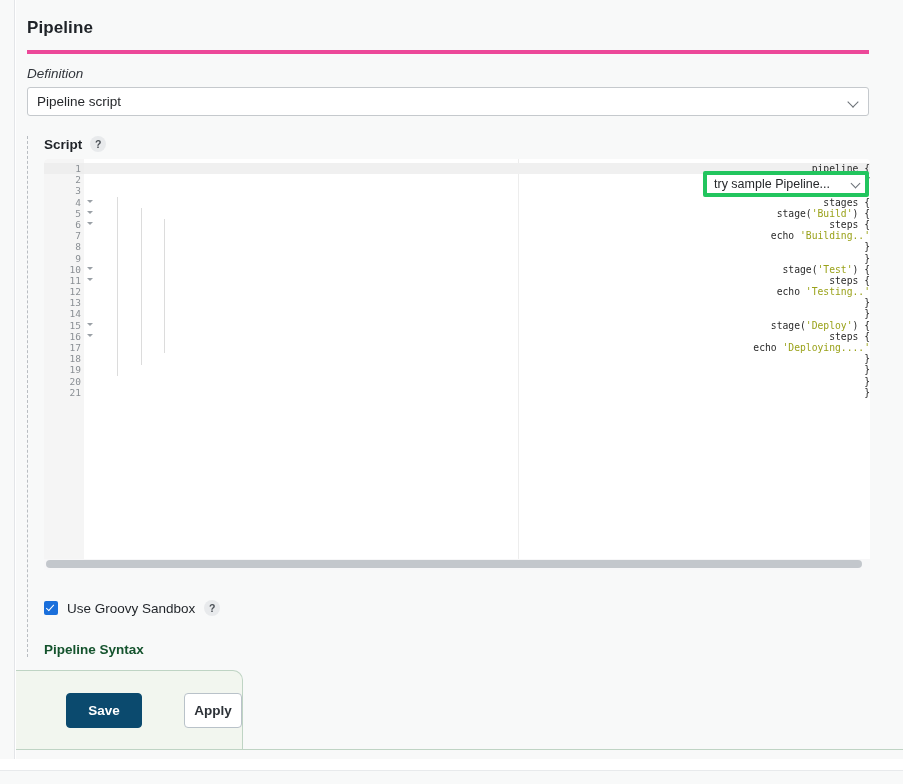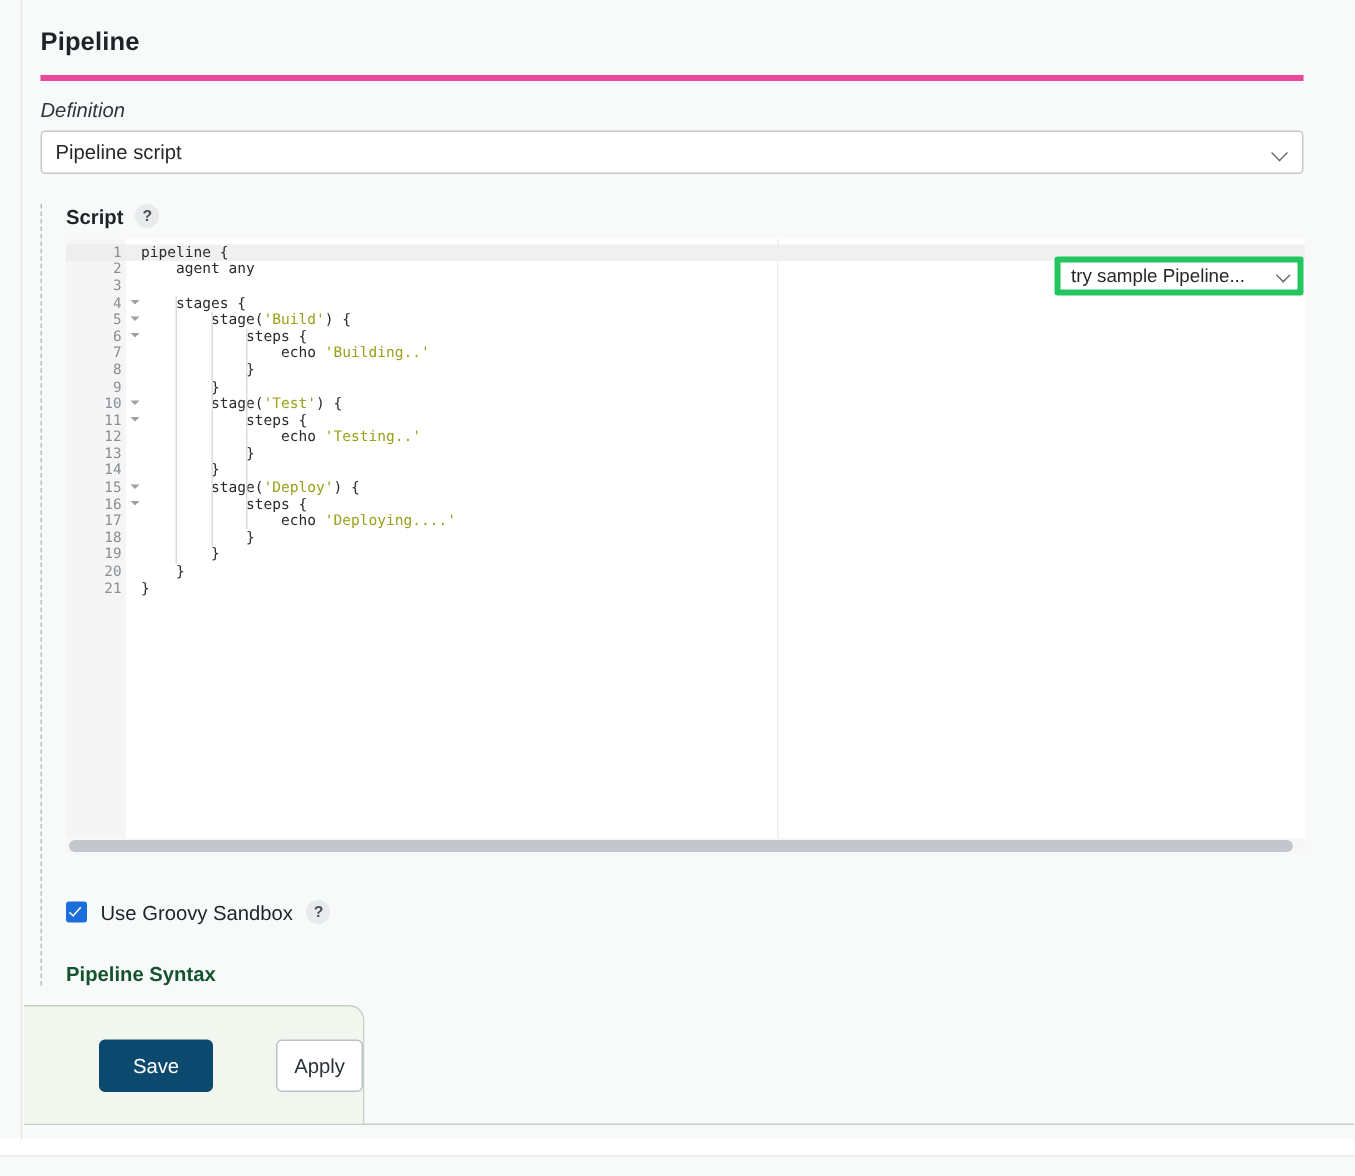--- a/index.html
+++ b/index.html
@@ -202,20 +202,21 @@
   }
   .code-row {
     position: relative;
     height: 11.2px;
     line-height: 11.2px;
     font-family: "DejaVu Sans Mono", monospace;
     font-size: 9.7px;
     color: #2b2b2b;
     white-space: pre;
     padding-left: 10px;
+    text-align: right;
   }
   .tok-str { color: #9aa21a; }
   .indent-guide {
     position: absolute;
     top: 4px;
     width: 1px;
     background: #dcdcdc;
   }
 
   
@@ -338,21 +339,21 @@
     border-top-right-radius: 10px;
     box-sizing: border-box;
     display: flex;
     align-items: center;
     gap: 12px;
     padding-left: 20px;
   }
   .btn {
     font-family: "Liberation Sans", sans-serif;
     font-size: 13.5px;
-    font-weight: normal;
+    font-weight: bold;
     border-radius: 4px;
     cursor: pointer;
     box-sizing: border-box;
     margin-left: 30px;
   }
   .btn-primary {
     width: 93px;
     height: 35px;
     background: #0b4a6e;
     color: #ffffff;

